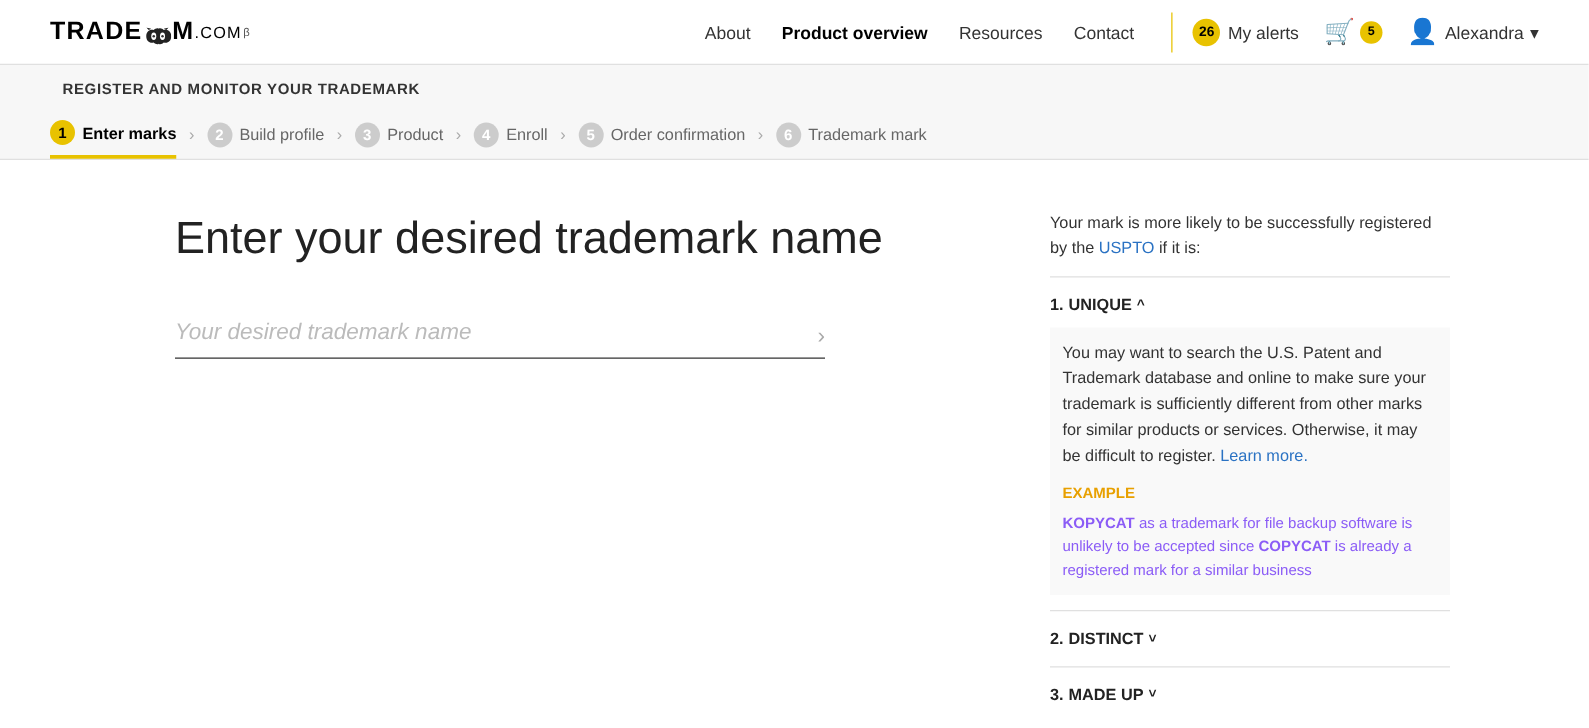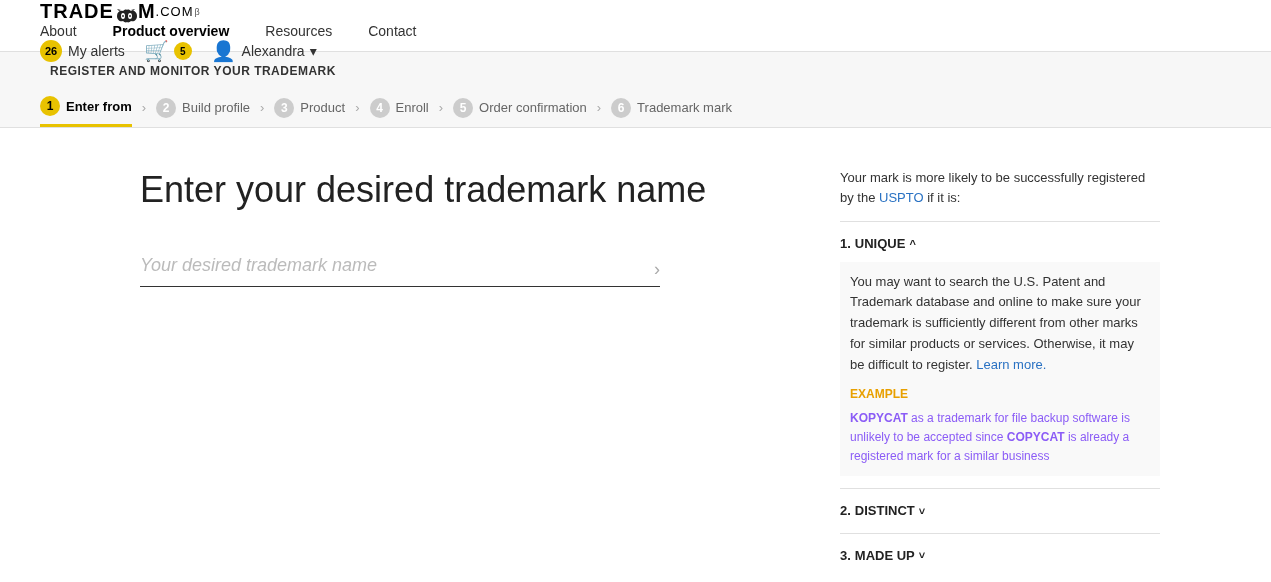--- a/index.html
+++ b/index.html
@@ -1,25 +1,24 @@
 <!DOCTYPE html>
 <html><head>
   <meta charset="utf-8">
   <style>
     * { margin: 0; padding: 0; box-sizing: border-box; }
     body { font-family: Arial, sans-serif; font-size: 14px; color: #333; background: #fff; width: 1271px; }
 
     
     .header {
       display: flex;
-      align-items: flex-start;
+      align-items: center;
       padding: 0 40px;
       height: 52px;
       border-bottom: 1px solid #e0e0e0;
-      flex-direction: column;
     }
     .logo {
       font-size: 20px;
       font-weight: 900;
       letter-spacing: 1px;
       color: #000;
       display: flex;
       align-items: center;
       margin-right: auto;
     }
@@ -36,22 +35,22 @@
       width: 22px;
       height: 14px;
       position: relative;
       margin: 0 1px;
     }
     .logo-cat svg { width: 22px; height: 14px; }
 
     .nav-links {
       display: flex;
       align-items: center;
-      gap: 36px;
-      margin-right: 48px;
+      gap: 25px;
+      margin-right: 30px;
     }
     .nav-links a {
       text-decoration: none;
       color: #333;
       font-size: 14px;
     }
     .nav-links a.active { color: #000; font-weight: 600; }
 
     .nav-divider {
       width: 1px;
@@ -334,21 +333,21 @@
     </div>
   </div>
 </header>
 
 <div class="register-banner">
   <div class="register-title">REGISTER AND MONITOR YOUR TRADEMARK</div>
   <div class="steps">
 
     <div class="step active">
       <div class="step-num">1</div>
-      <span class="step-label">Enter from</span>
+      <span class="step-label">Enter marks</span>
     </div>
     <span class="step-arrow">›</span>
 
     <div class="step">
       <div class="step-num">2</div>
       <span class="step-label">Build profile</span>
     </div>
     <span class="step-arrow">›</span>
 
     <div class="step">

